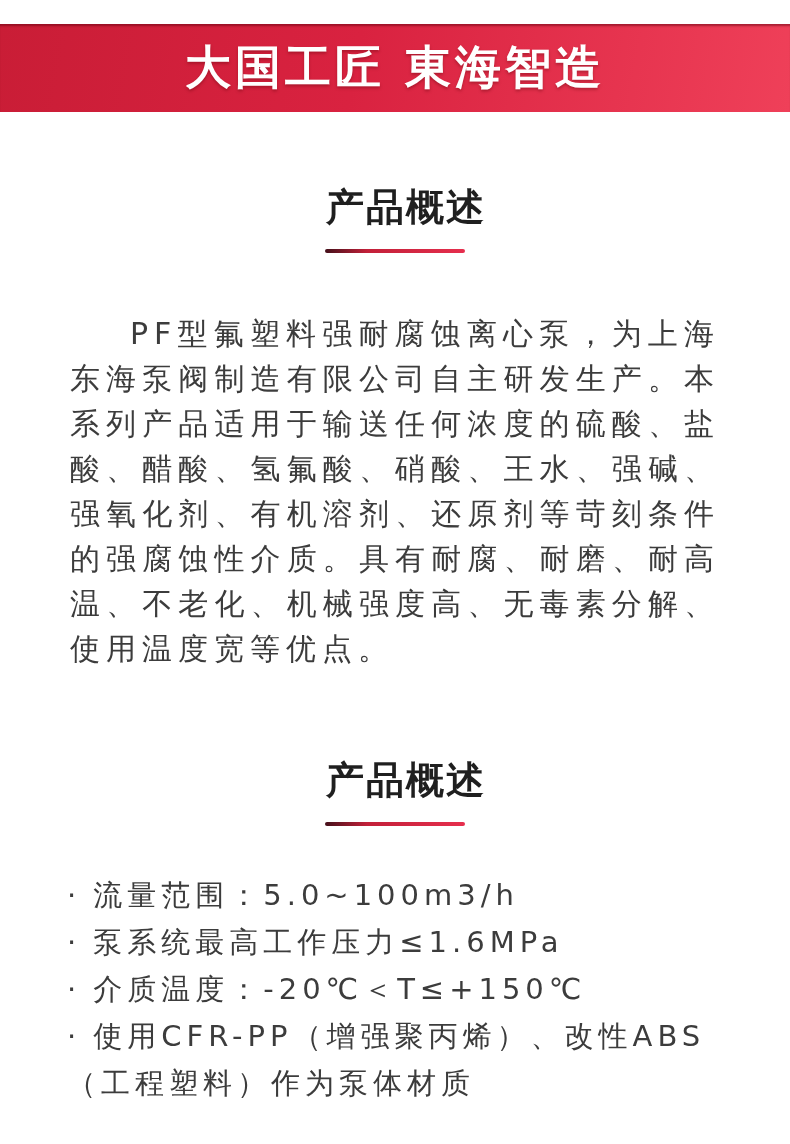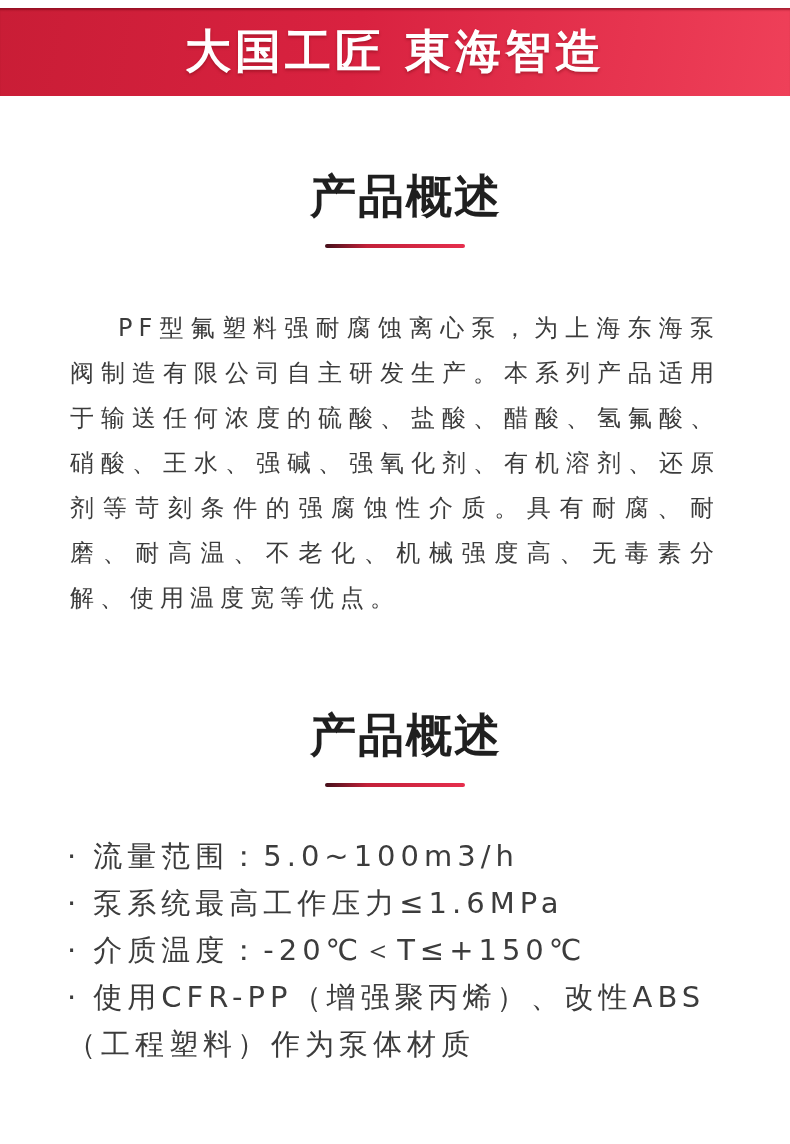--- a/index.html
+++ b/index.html
@@ -3,54 +3,54 @@
 <meta charset="utf-8">
 <style>
   html, body { margin: 0; padding: 0; }
   body {
     width: 790px; height: 1144px;
     background: #ffffff;
     overflow: hidden;
     font-family: "DejaVu Sans", "Liberation Sans", sans-serif;
   }
   .banner {
-    margin-top: 8px;
+    margin-top: 24px;
     height: 88px;
     background: linear-gradient(100deg, #c91d36 0%, #d92240 45%, #ef4059 100%);
     box-shadow: inset 0 3px 2px -1px rgba(100,0,15,0.5);
     display: flex; align-items: center; justify-content: center;
   }
   .banner-title {
     color: #ffffff;
     font-size: 46px;
     font-weight: 700;
     letter-spacing: 4px;
     text-shadow: 0 2px 3px rgba(90,0,10,0.35);
     white-space: nowrap;
   }
   .section { text-align: center; }
   .section-heading {
     margin: 16px;
-    font-size: 46px;
+    font-size: 38px;
     font-weight: 700;
     color: #1f1f1f;
     letter-spacing: 2px;
     padding-left: 22px;
   }
   .underline {
     width: 140px; height: 4px;
     margin: 14px auto 0;
     border-radius: 2px;
     background: linear-gradient(to right, #44101a 0%, #c22039 30%, #e62e4d 100%);
   }
   .sec-overview { margin-top: 70px; }
   .overview-text {
     width: 650px;
     margin: 58px auto 0;
-    font-size: 24px;
+    font-size: 30px;
     line-height: 45px;
     letter-spacing: 6px;
     color: #3c3c3c;
     text-align: justify;
     text-justify: inter-ideograph;
     text-indent: 2em;
   }
   .sec-conditions { margin-top: 84px; }
   .spec-list {
     width: 656px;

